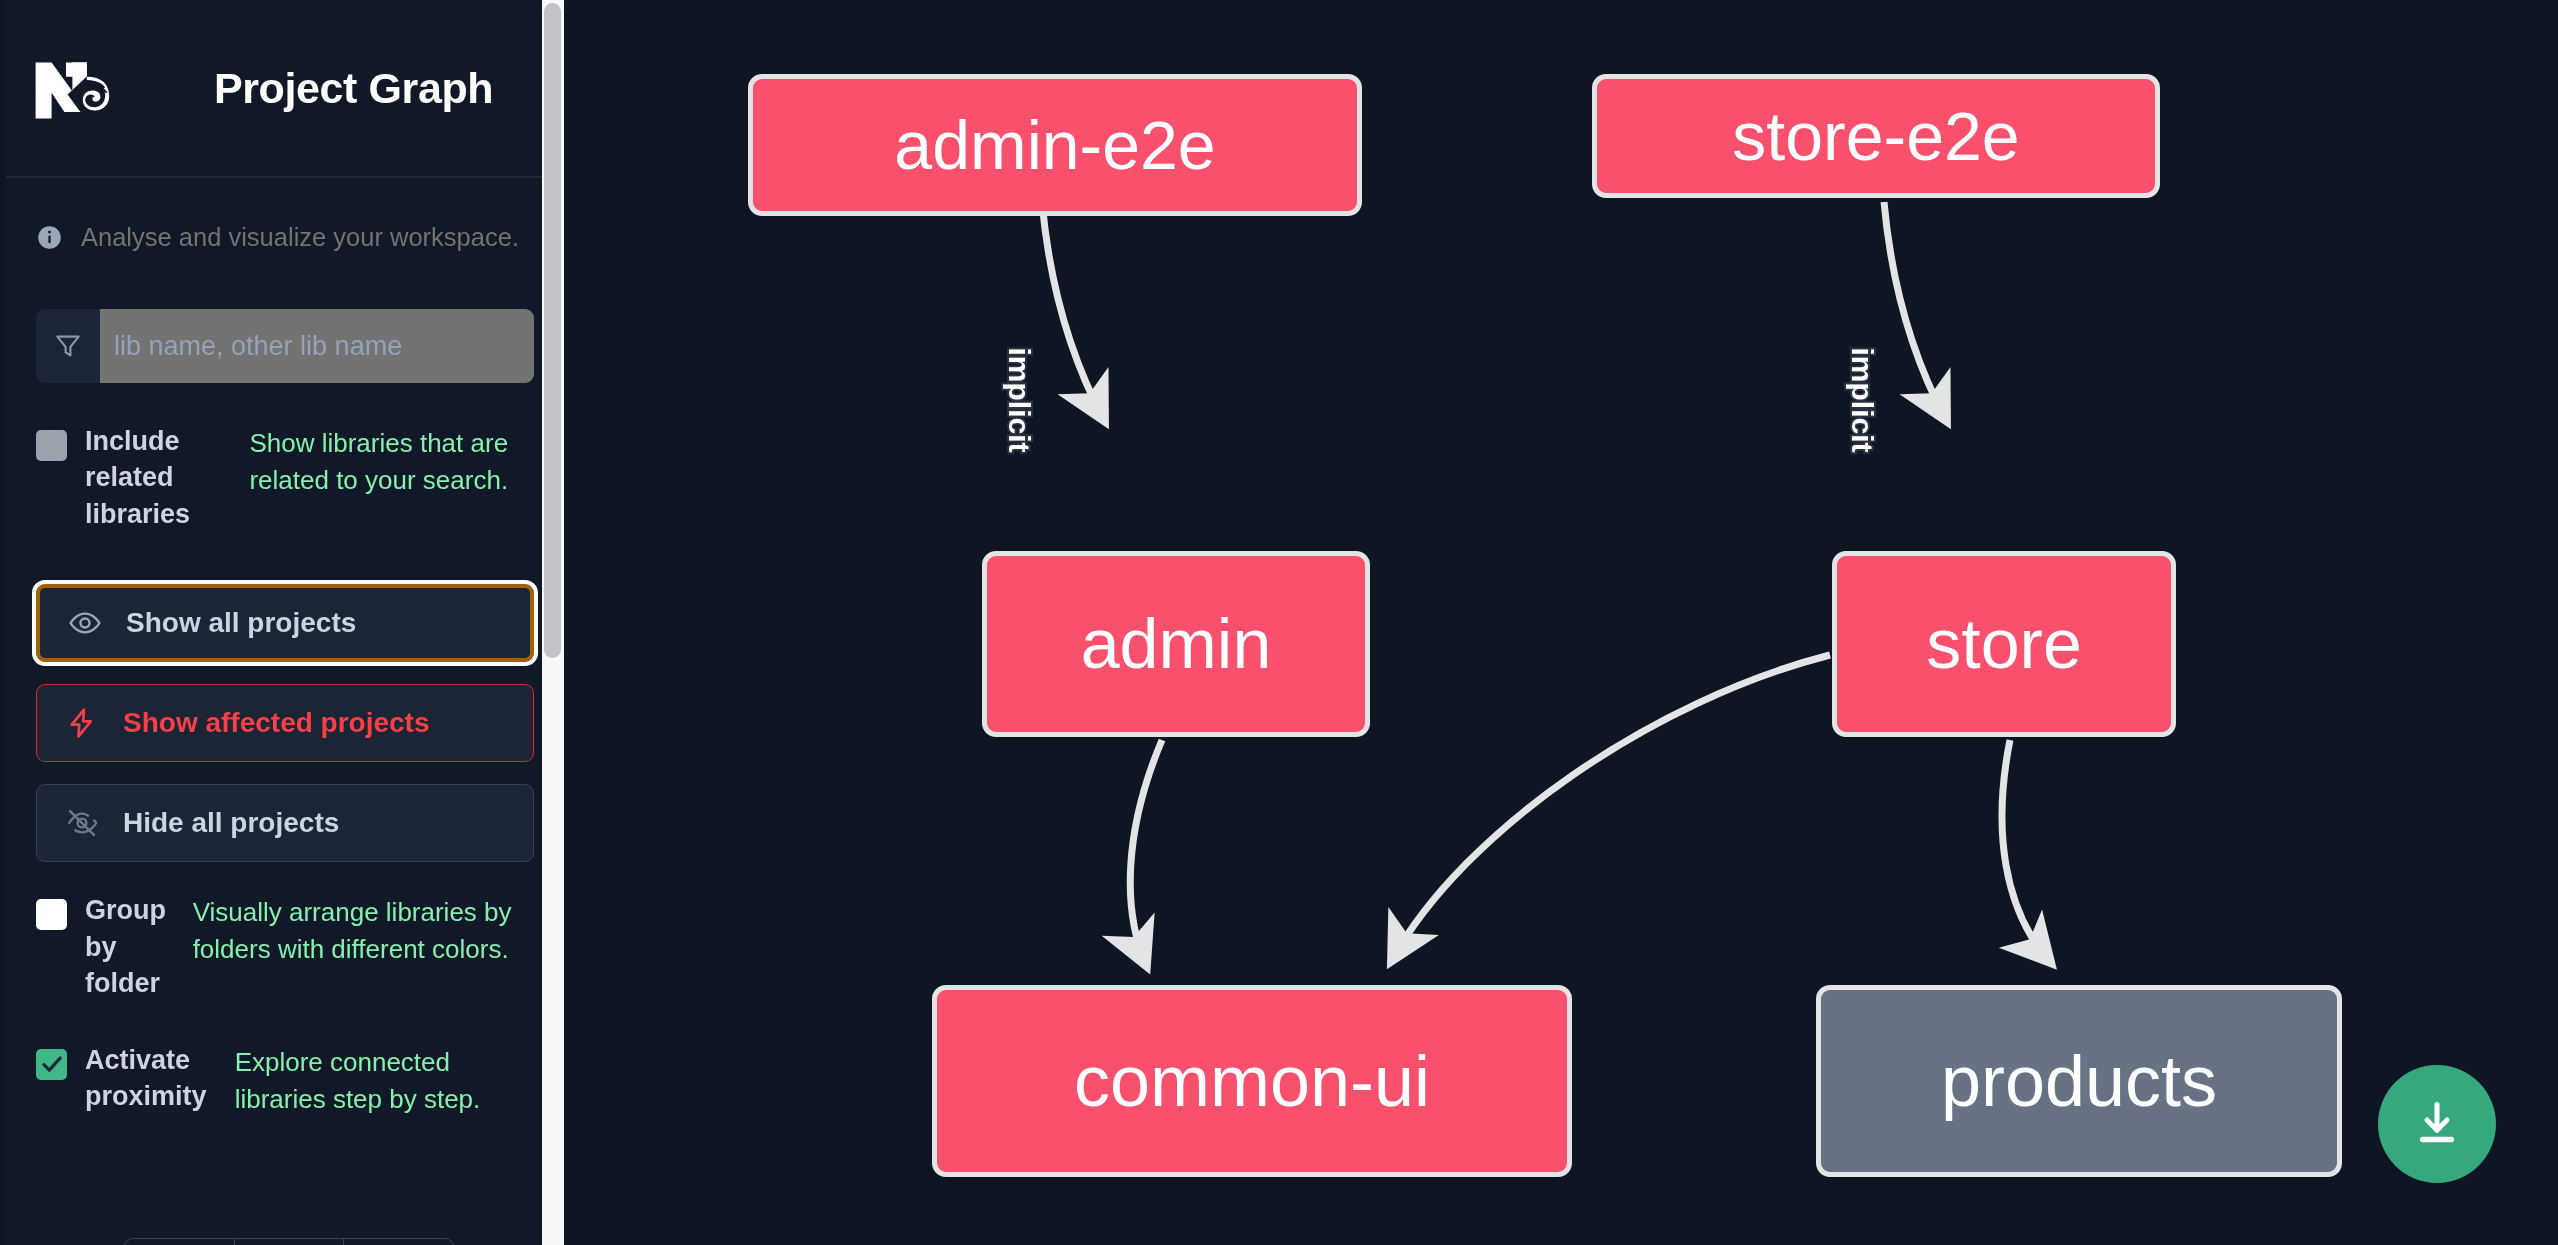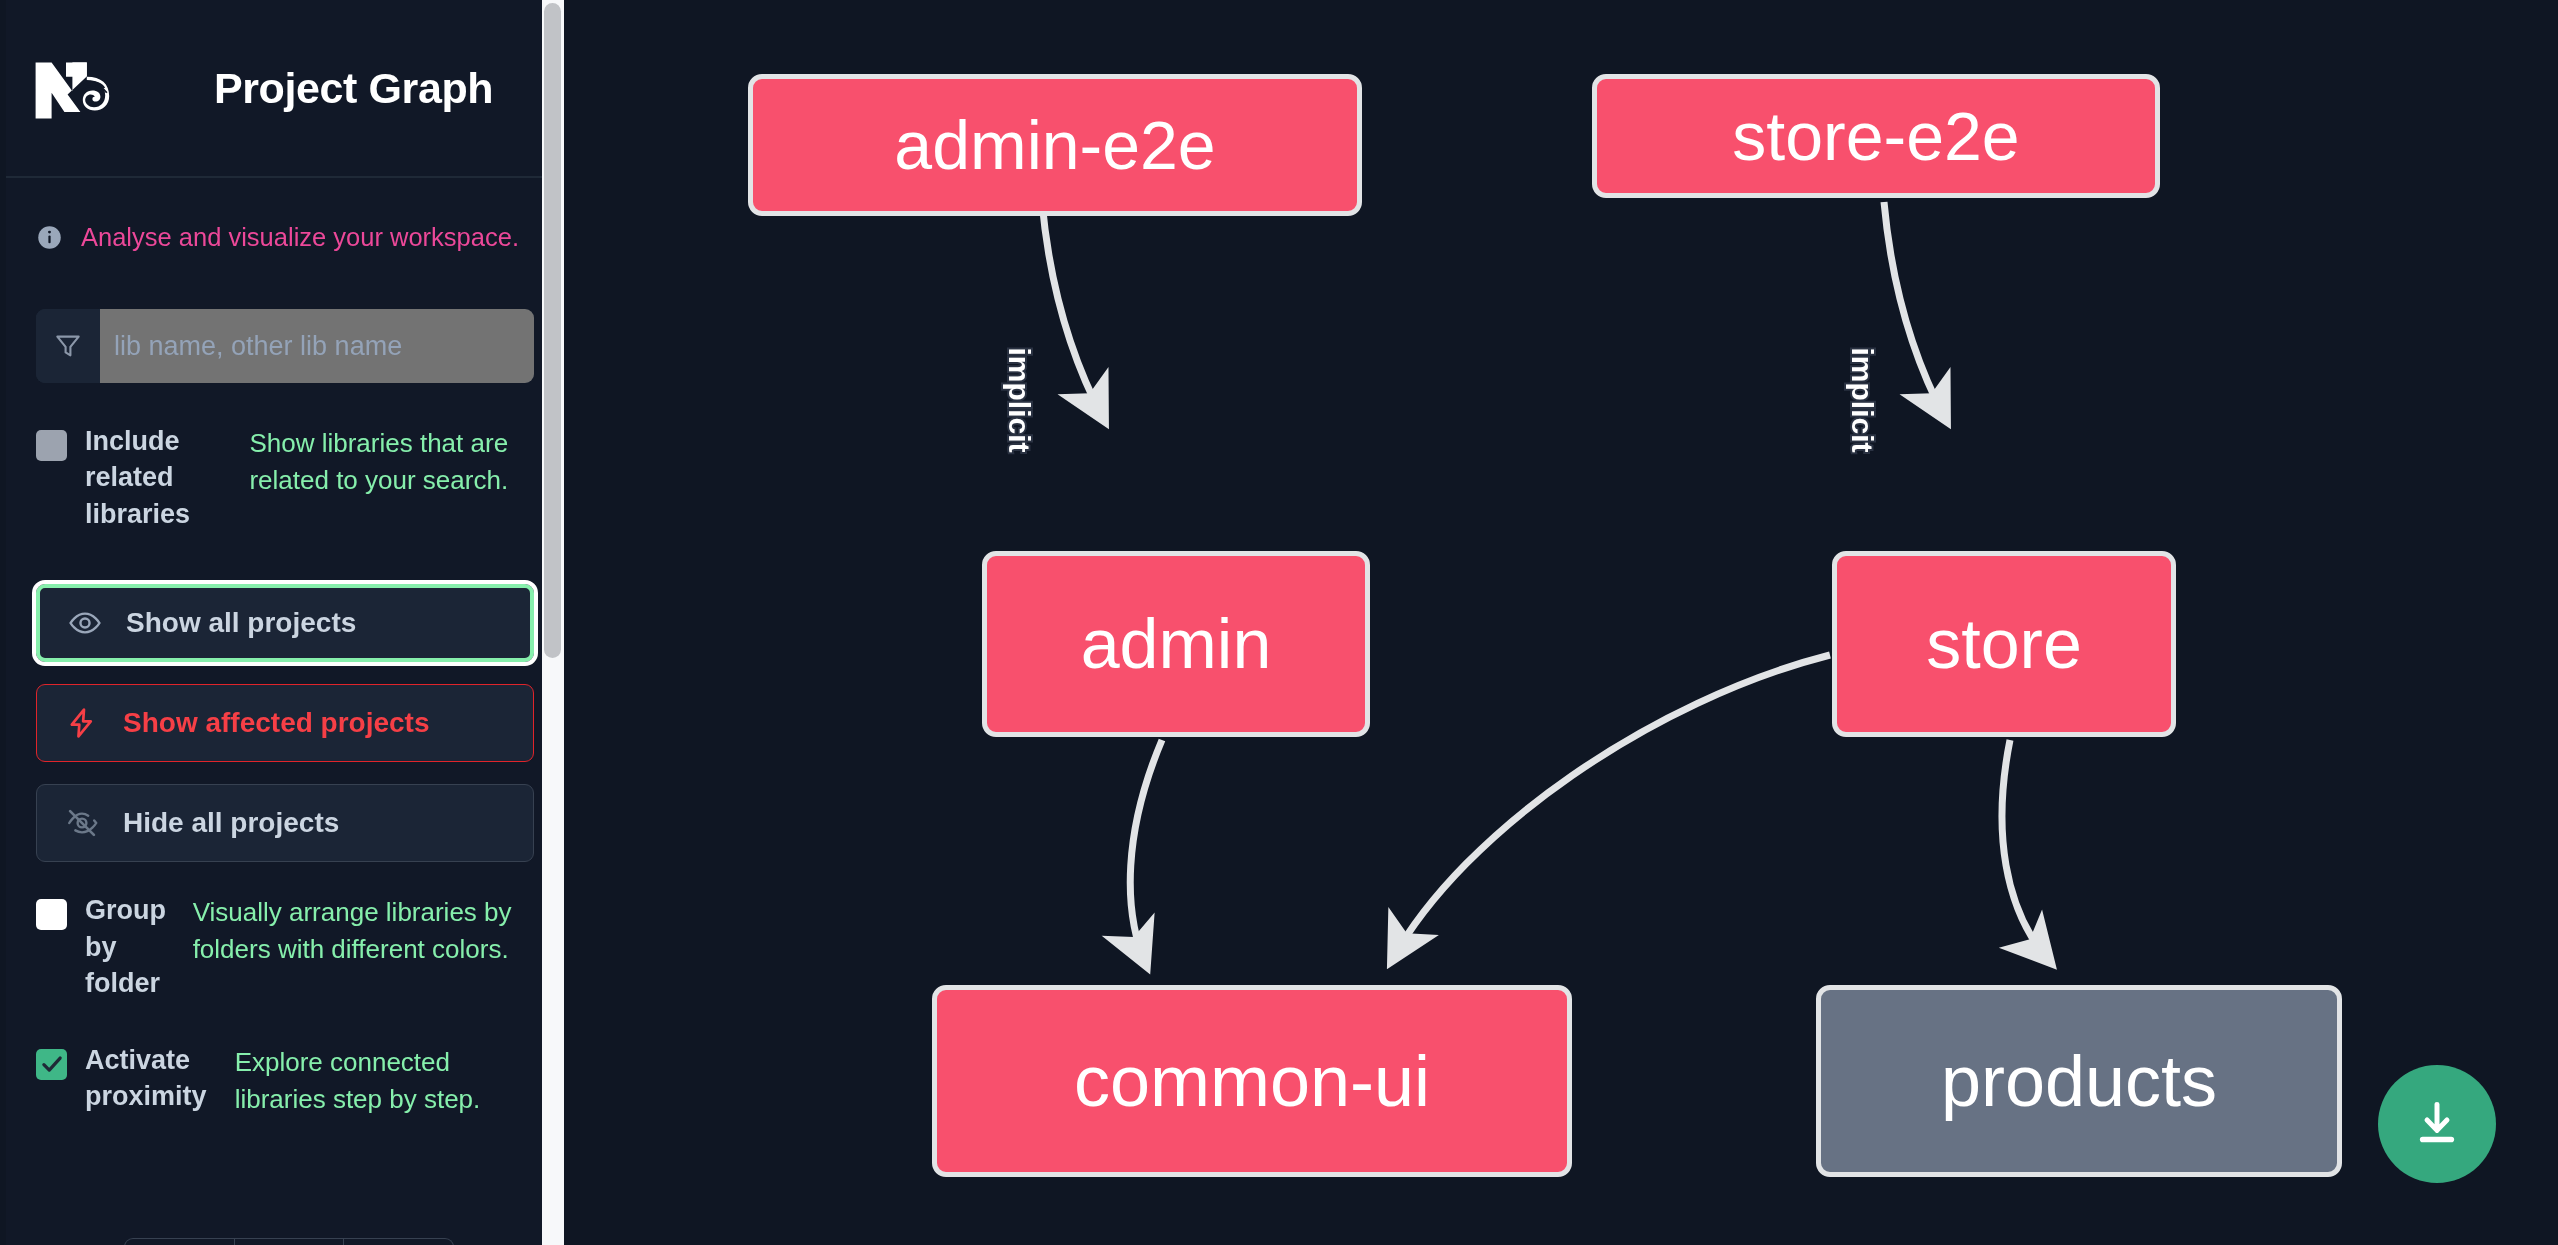--- a/index.html
+++ b/index.html
@@ -60,21 +60,21 @@
   }
 
   .sb-note {
     display: flex;
     align-items: flex-start;
     gap: 18px;
     padding: 44px 28px 0 30px;
   }
   .sb-note-icon { flex: 0 0 27px; margin-top: 2px; }
   .sb-note-text {
-    color: #ec4899;
+    color: #737373;
     font-size: 25.5px;
     line-height: 1.25;
   }
 
   .filter-row {
     margin: 54px 30px 0 30px;
     height: 74px;
     display: flex;
     align-items: stretch;
     border-radius: 9px;
@@ -140,21 +140,21 @@
     padding: 0 28px;
     background: #1b2536;
     border: 1.5px solid #374151;
     font-size: 28px;
     font-weight: 700;
     color: #cbd5e1;
     cursor: pointer;
     font-family: "Liberation Sans", sans-serif;
   }
   .gbtn.focused {
-    border: 4px solid #86efac;
+    border: 4px solid #a16207;
     outline: 4px solid #ffffff;
     outline-offset: 0px;
   }
   .gbtn.danger { border-color: #e0242a; color: #f63f46; }
   .gbtn .g-ico { flex: 0 0 34px; display:flex; align-items:center; }
 
   
   .seg-control {
     position: absolute;
     left: 118px;

